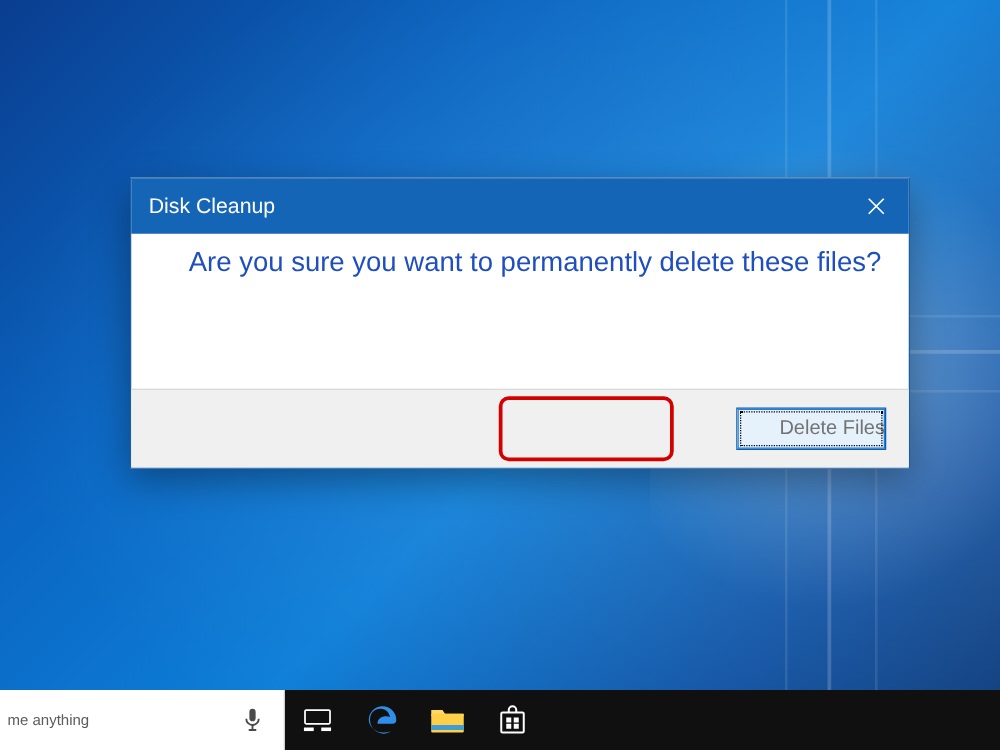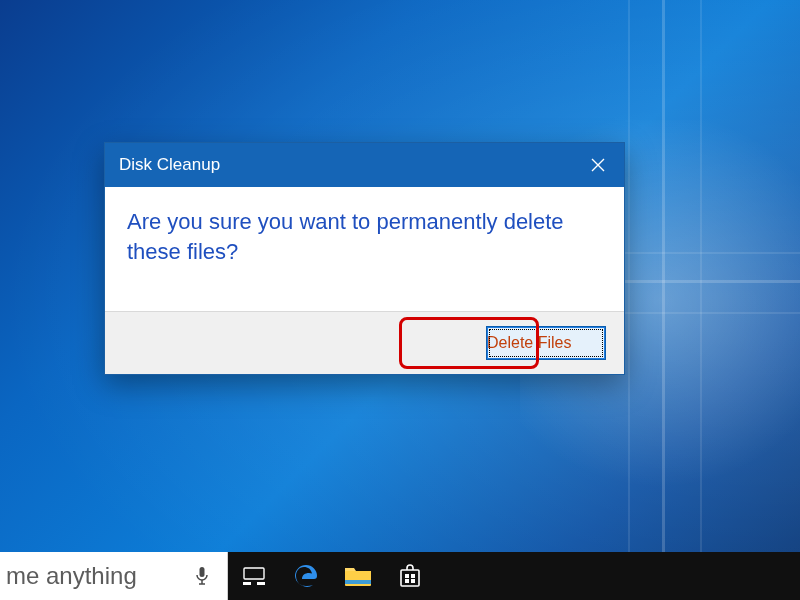--- a/index.html
+++ b/index.html
@@ -30,21 +30,21 @@
   .beam.v3 { width: 2px; height: 600px; top: 0; left: 628px; background: rgba(255,255,255,0.10);}
   .glow {
     position:absolute; top:120px; left:520px; width:400px; height:400px;
     background: radial-gradient(circle at 35% 45%, rgba(255,255,255,0.28), rgba(255,255,255,0) 55%);
   }
 
   
   .dialog {
     position: absolute;
     top: 142px; left: 104px;
-    width: 521px;
+    width: 624px;
     border: 1px solid #1b5fa3;
     box-shadow: 0 10px 28px rgba(0,0,0,0.35);
     background: #ffffff;
   }
   .titlebar {
     height: 44px;
     background: #1565b6;
     color: #ffffff;
     display: flex;
     align-items: center;
@@ -53,46 +53,47 @@
     font-weight: 400;
   }
   .titlebar .title { flex: 1; }
   .titlebar .close {
     width: 52px; height: 44px;
     display: flex; align-items: center; justify-content: center;
     font-size: 18px;
     cursor: default;
   }
   .dialog-body {
-    padding: 20px 22px 30px 22px;
+    padding: 8px 22px 30px 22px;
     min-height: 124px;
+    margin-left: 24px;
   }
   .dialog-body .msg {
     color: #1f4fbf;
     font-size: 22px;
     line-height: 1.35;
     font-weight: 400;
   }
   .dialog-buttons {
     background: #f0f0f0;
     border-top: 1px solid #d9d9d9;
     padding: 14px 18px;
     display: flex;
     justify-content: flex-end;
     gap: 18px;
   }
   .btn {
     min-width: 120px;
     height: 34px;
     line-height: 32px;
-    text-align: left;
+    text-align: right;
     background: #e1e1e1;
     border: 1px solid #adadad;
     font-size: 16px;
-    color: #c2410c;
+    color: #737373;
     cursor: default;
   }
   .btn.focus {
     border: 1px solid #0b5cad;
     outline: 1px dotted #000;
     outline-offset: -4px;
     box-shadow: inset 0 0 0 1px #1f7de0;
     background: #e5f1fb;
   }
   .highlight-ring {
@@ -117,21 +118,21 @@
     align-items: center;
     background: #ffffff;
     color: #555;
     padding: 0 10px 0 0;
     width: 228px;
     border-right: 1px solid #d0d0d0;
     height: 48px;
   }
   .search-text {
     flex: 1;
-    font-size: 24px;
+    font-size: 12px;
     color: #5c5c5c;
     padding-left: 6px;
     white-space: nowrap;
     overflow: hidden;
   }
   .mic {
     width: 30px; display:flex; align-items:center; justify-content:center;
   }
   .tb-btn {
     width: 52px;

